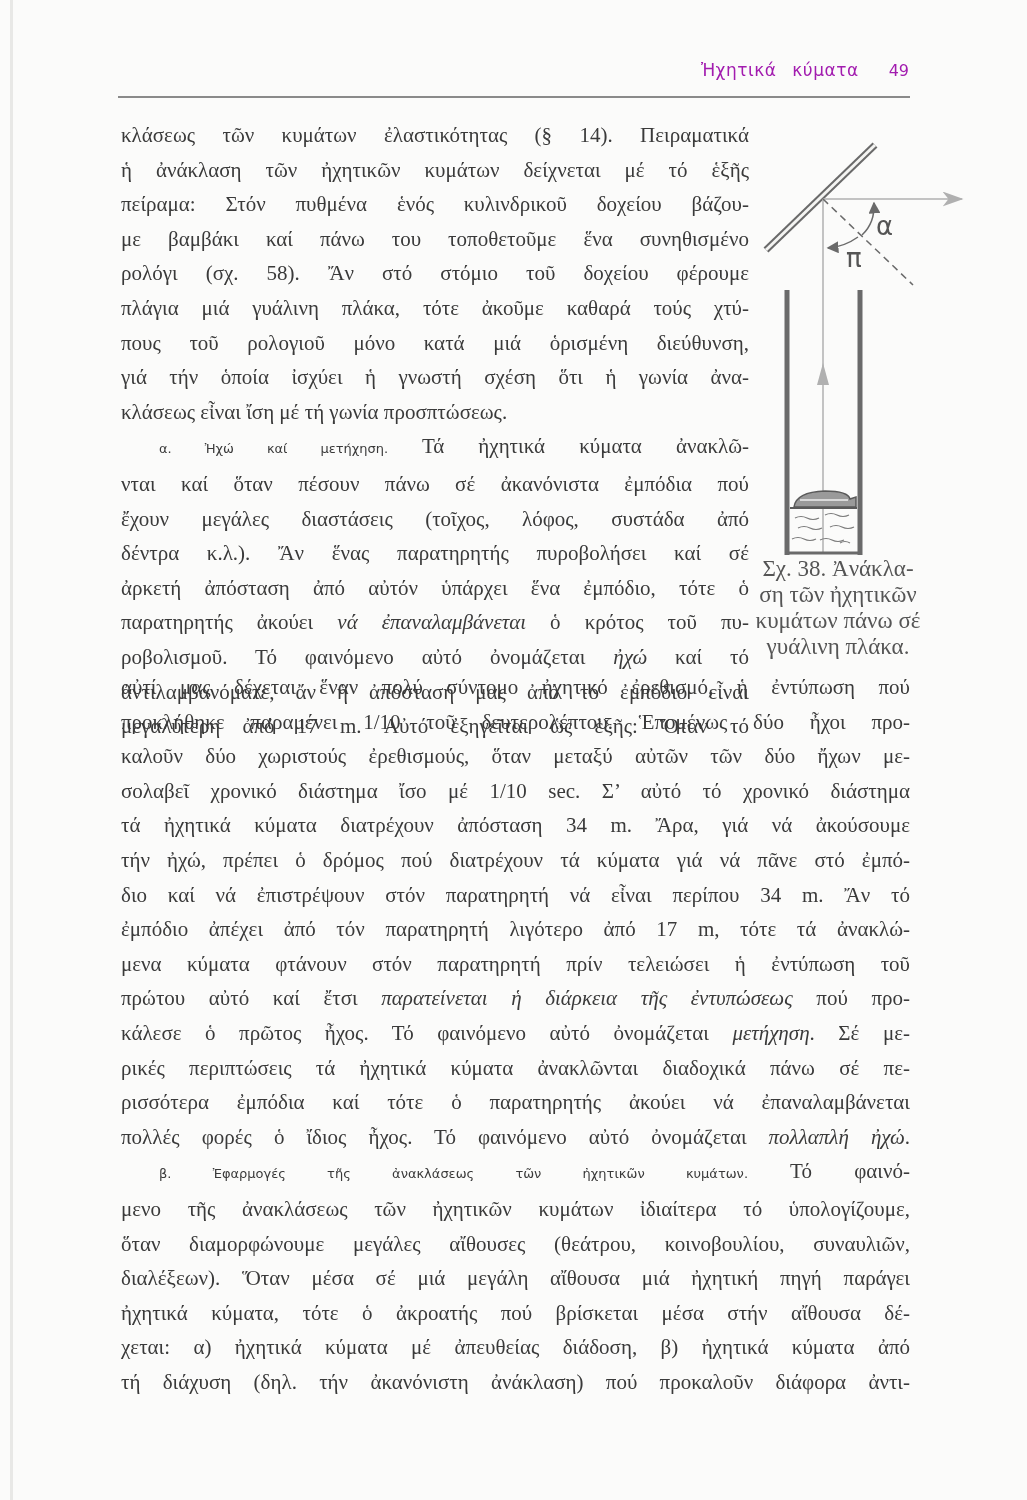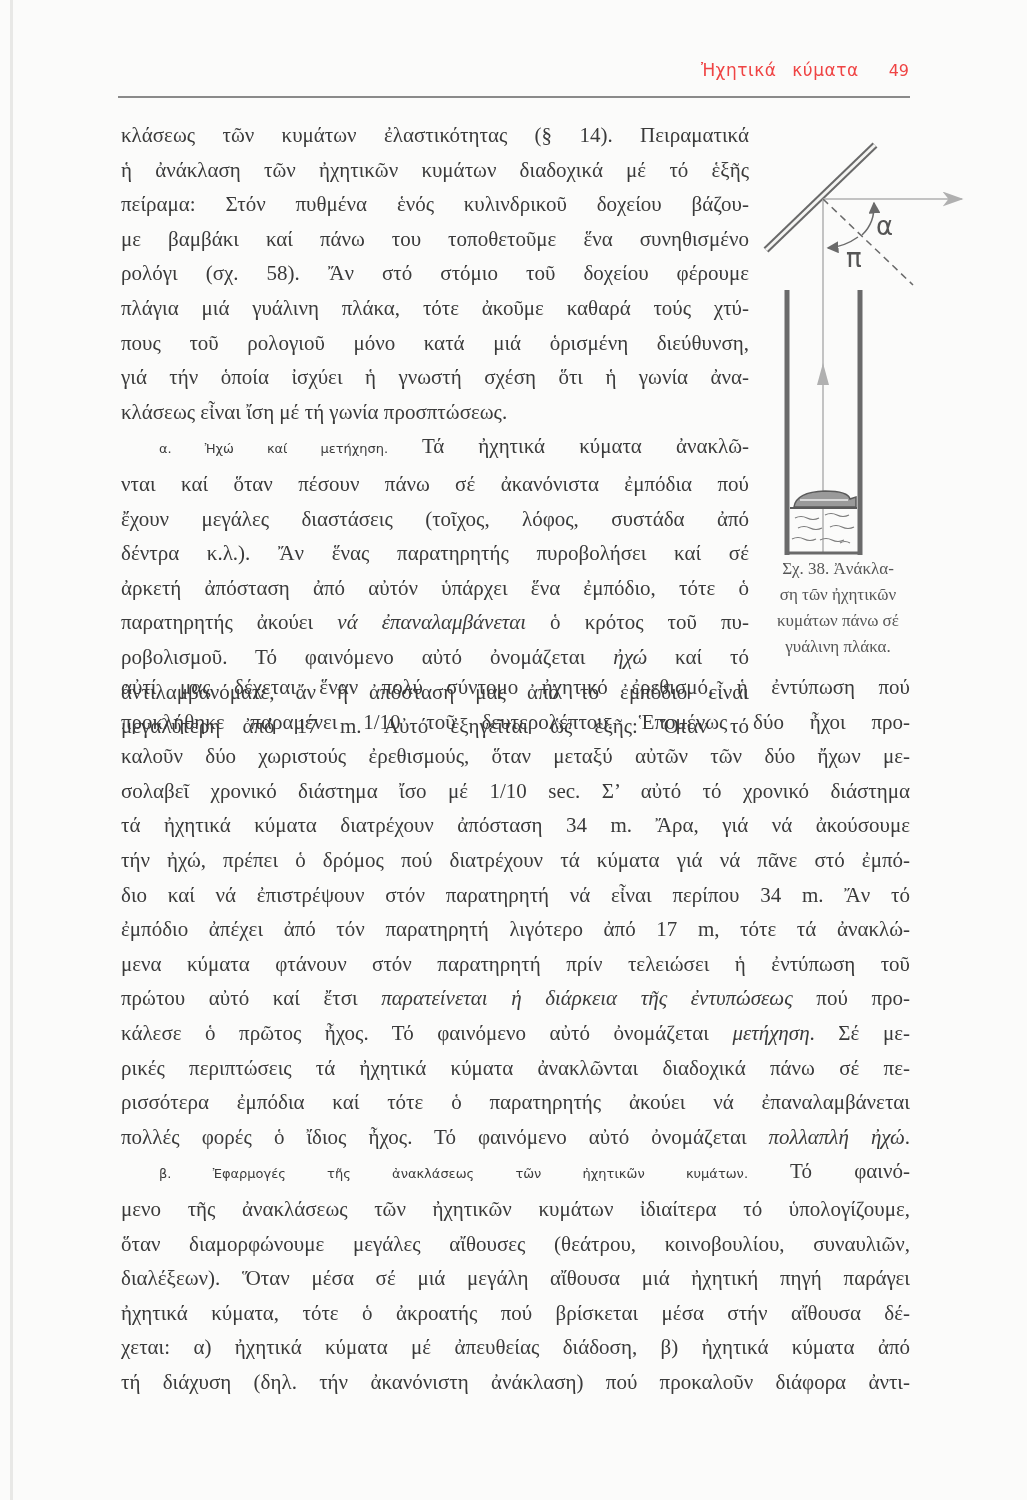--- a/index.html
+++ b/index.html
@@ -5,21 +5,21 @@
   html, body { margin: 0; padding: 0; }
   body {
     width: 1027px; height: 1500px; position: relative; overflow: hidden;
     background: #fbfbfa;
     font-family: "Liberation Serif", "DejaVu Serif", serif;
     color: #3a3a3a;
   }
   .spine { position: absolute; left: 10px; top: 0; width: 3px; height: 1500px; background: #e8e8e6; }
   .header {
     position: absolute; top: 60px; right: 118px;
-    font-family: "DejaVu Sans", sans-serif; font-size: 17px; color: #ef4444;
+    font-family: "DejaVu Sans", sans-serif; font-size: 17px; color: #a21caf;
     display: flex; align-items: baseline; gap: 30px;
   }
   .header .title { letter-spacing: 0.5px; word-spacing: 10px; }
   .header .pnum { font-size: 16px; }
   .rule { position: absolute; top: 96px; left: 118px; width: 792px; height: 2px; background: #8a8a8a; }
 
   .text {
     position: absolute; left: 121px; font-size: 21px; line-height: 34.6px;
     text-align: justify; text-align-last: justify; white-space: nowrap;
   }
@@ -27,38 +27,38 @@
   .line.last { text-align-last: left; }
   .col-narrow { top: 118px; width: 628px; }
   .col-wide { top: 670px; width: 789px; }
   .indent { padding-left: 38px; }
   .sans { font-family: "DejaVu Sans", sans-serif; font-size: 13px; }
   i { font-style: italic; }
 
   .figure { position: absolute; left: 740px; top: 95px; width: 287px; height: 480px; }
   .caption {
     position: absolute; left: 752px; top: 556px; width: 172px;
-    font-size: 17px; line-height: 26px; color: #555; text-align: center;
+    font-size: 23px; line-height: 26px; color: #555; text-align: center;
   }
   .caption span { display: block; }
 </style>
 </head>
 <body>
 
 <div class="spine"></div>
 
 <div class="header">
   <span class="title">Ἠχητικά κύματα</span>
   <span class="pnum">49</span>
 </div>
 <div class="rule"></div>
 
 <div class="text col-narrow">
   <span class="line">κλάσεως τῶν κυμάτων ἐλαστικότητας (§ 14). Πειραματικά</span>
-  <span class="line">ἡ ἀνάκλαση τῶν ἠχητικῶν κυμάτων διαδοχικά μέ τό ἑξῆς</span>
+  <span class="line">ἡ ἀνάκλαση τῶν ἠχητικῶν κυμάτων δείχνεται μέ τό ἑξῆς</span>
   <span class="line">πείραμα: Στόν πυθμένα ἑνός κυλινδρικοῦ δοχείου βάζου-</span>
   <span class="line">με βαμβάκι καί πάνω του τοποθετοῦμε ἕνα συνηθισμένο</span>
   <span class="line">ρολόγι (σχ. 58). Ἄν στό στόμιο τοῦ δοχείου φέρουμε</span>
   <span class="line">πλάγια μιά γυάλινη πλάκα, τότε ἀκοῦμε καθαρά τούς χτύ-</span>
   <span class="line">πους τοῦ ρολογιοῦ μόνο κατά μιά ὁρισμένη διεύθυνση,</span>
   <span class="line">γιά τήν ὁποία ἰσχύει ἡ γνωστή σχέση ὅτι ἡ γωνία ἀνα-</span>
   <span class="line last">κλάσεως εἶναι ἴση μέ τή γωνία προσπτώσεως.</span>
 
   <span class="line indent"><span class="sans">α. Ἠχώ καί μετήχηση.</span><span> Τά ἠχητικά κύματα ἀνακλῶ-</span></span>
   <span class="line">νται καί ὅταν πέσουν πάνω σέ ἀκανόνιστα ἐμπόδια πού</span>

